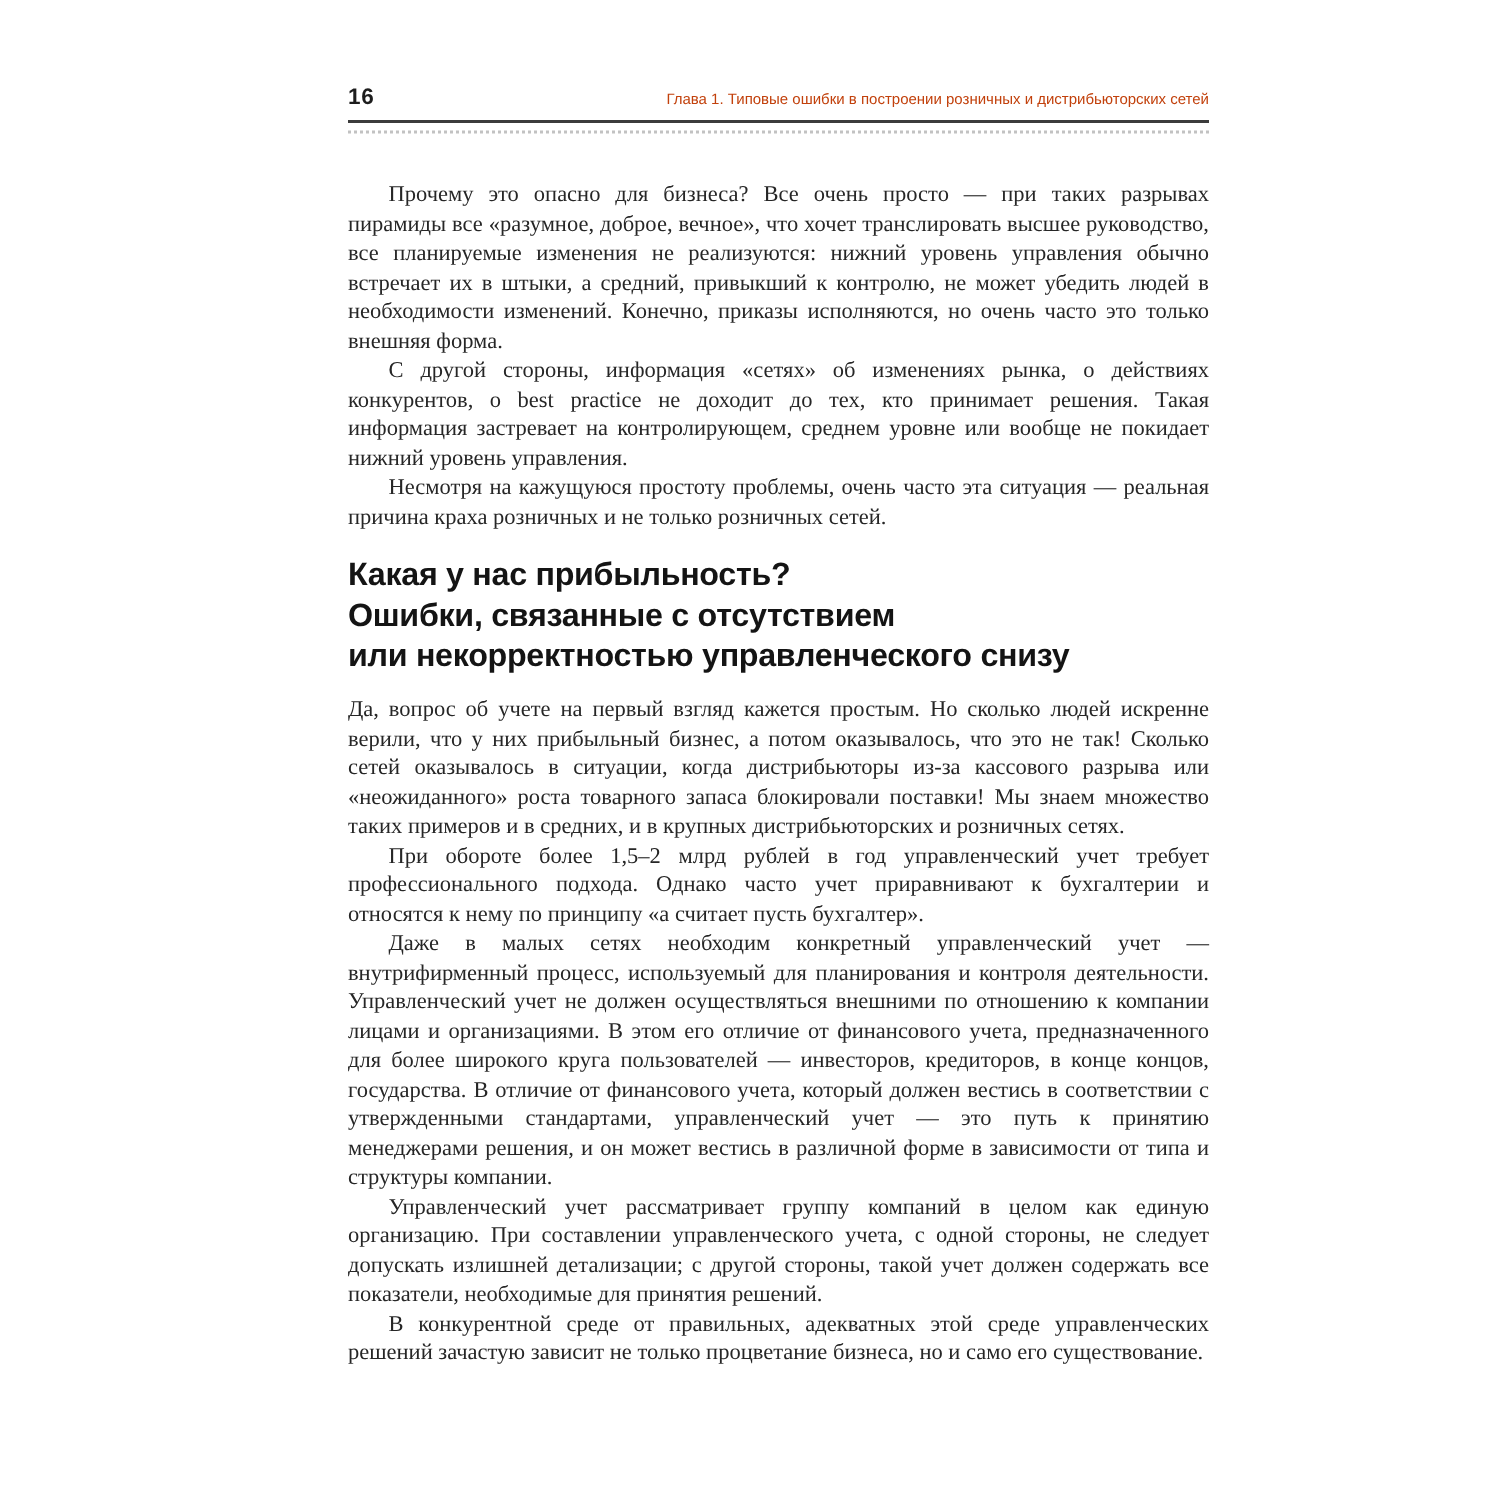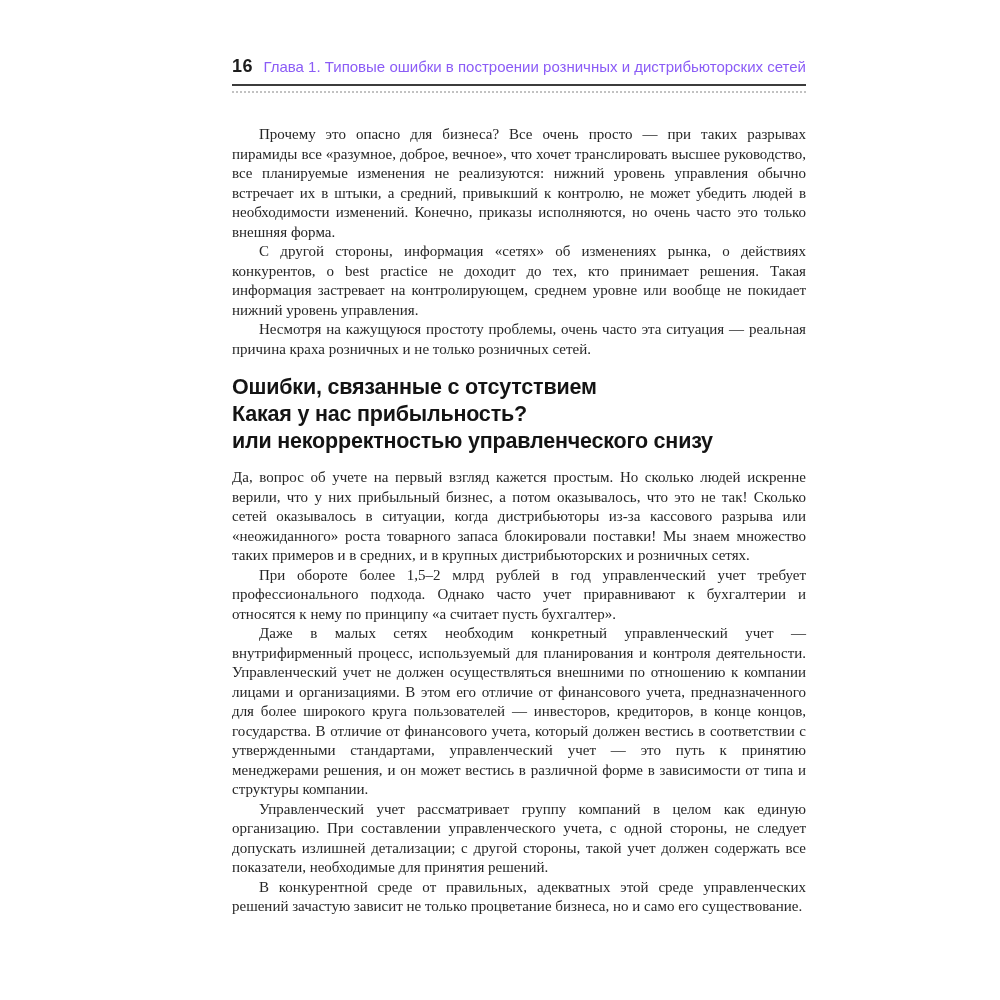--- a/index.html
+++ b/index.html
@@ -23,28 +23,28 @@
   .running-header {
     display: flex;
     justify-content: space-between;
     align-items: baseline;
     font-family: "Liberation Sans", sans-serif;
     color: #1d1d1d;
     padding-bottom: 7px;
     border-bottom: 2px solid #3c3c3c;
   }
   .page-num {
-    font-size: 18px;
+    font-size: 15px;
     font-weight: 700;
     letter-spacing: 0.5px;
   }
   .chapter-title {
-    font-size: 15px;
+    font-size: 10px;
     font-weight: 500;
-    color: #8b5cf6;
+    color: #c2410c;
   }
   .ghost-rule {
     height: 0;
     border-top: 2px dotted #c2c2c2;
     margin-top: 5px;
   }
   .body-text {
     margin-top: 32px;
     font-family: "Liberation Serif", serif;
     font-size: 15px;
@@ -84,22 +84,22 @@
       <span class="chapter-title">Глава 1. Типовые ошибки в построении розничных и дистрибьюторских сетей</span>
     </header>
     <div class="ghost-rule"></div>
 
     <section class="body-text">
       <p>Прочему это опасно для бизнеса? Все очень просто — при таких разрывах пирамиды все «разумное, доброе, вечное», что хочет транслировать высшее руководство, все планируемые изменения не реализуются: нижний уровень управления обычно встречает их в штыки, а средний, привыкший к контролю, не может убедить людей в необходимости изменений. Конечно, приказы исполняются, но очень часто это только внешняя форма.</p>
       <p>С другой стороны, информация «сетях» об изменениях рынка, о действиях конкурентов, о best practice не доходит до тех, кто принимает решения. Такая информация застревает на контролирующем, среднем уровне или вообще не покидает нижний уровень управления.</p>
       <p>Несмотря на кажущуюся простоту проблемы, очень часто эта ситуация — реальная причина краха розничных и не только розничных сетей.</p>
 
       <h2 class="section-heading">
+        <span class="hl">Какая у нас прибыльность?</span>
         <span class="hl">Ошибки, связанные с отсутствием</span>
-        <span class="hl">Какая у нас прибыльность?</span>
         <span class="hl">или некорректностью управленческого снизу</span>
       </h2>
 
       <p class="flush">Да, вопрос об учете на первый взгляд кажется простым. Но сколько людей искренне верили, что у них прибыльный бизнес, а потом оказывалось, что это не так! Сколько сетей оказывалось в ситуации, когда дистрибьюторы из-за кассового разрыва или «неожиданного» роста товарного запаса блокировали поставки! Мы знаем множество таких примеров и в средних, и в крупных дистрибьюторских и розничных сетях.</p>
       <p>При обороте более 1,5–2 млрд рублей в год управленческий учет требует профессионального подхода. Однако часто учет приравнивают к бухгалтерии и относятся к нему по принципу «а считает пусть бухгалтер».</p>
       <p>Даже в малых сетях необходим конкретный управленческий учет — внутрифирменный процесс, используемый для планирования и контроля деятельности. Управленческий учет не должен осуществляться внешними по отношению к компании лицами и организациями. В этом его отличие от финансового учета, предназначенного для более широкого круга пользователей — инвесторов, кредиторов, в конце концов, государства. В отличие от финансового учета, который должен вестись в соответствии с утвержденными стандартами, управленческий учет — это путь к принятию менеджерами решения, и он может вестись в различной форме в зависимости от типа и структуры компании.</p>
       <p>Управленческий учет рассматривает группу компаний в целом как единую организацию. При составлении управленческого учета, с одной стороны, не следует допускать излишней детализации; с другой стороны, такой учет должен содержать все показатели, необходимые для принятия решений.</p>
       <p>В конкурентной среде от правильных, адекватных этой среде управленческих решений зачастую зависит не только процветание бизнеса, но и само его существование.</p>
     </section>
 

